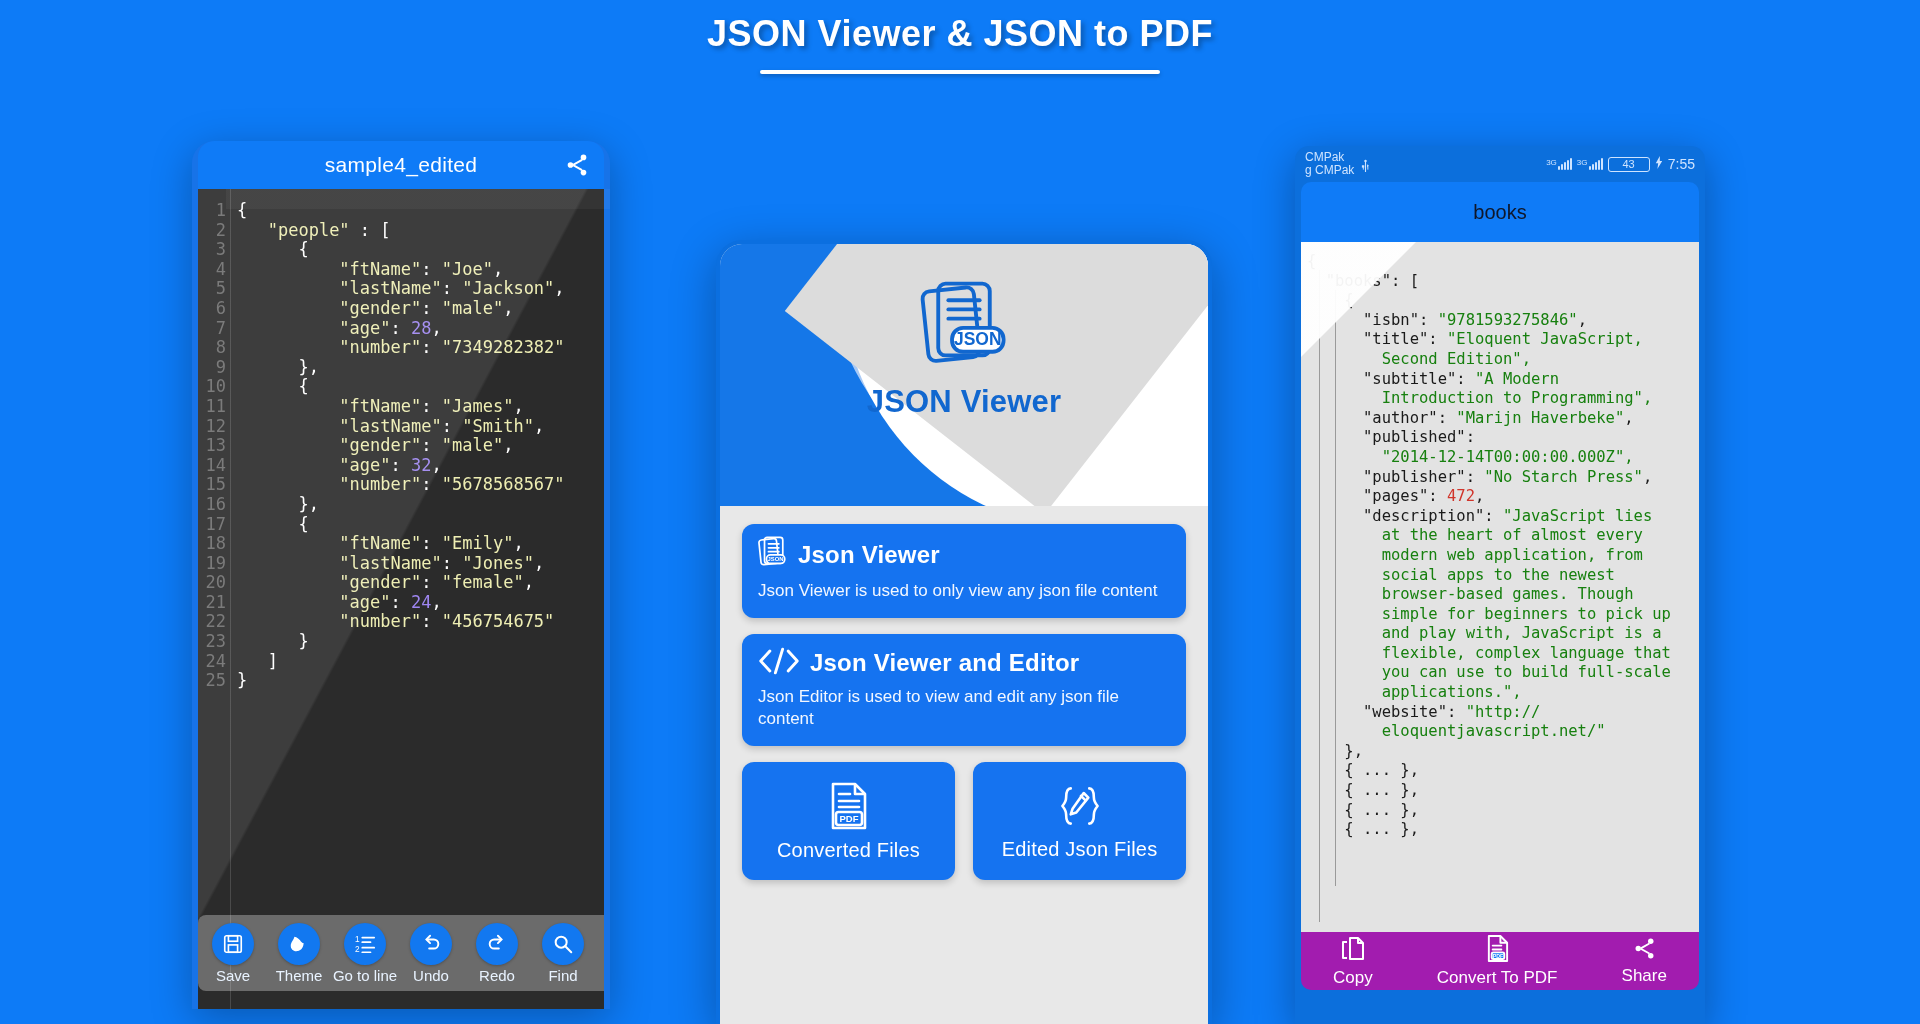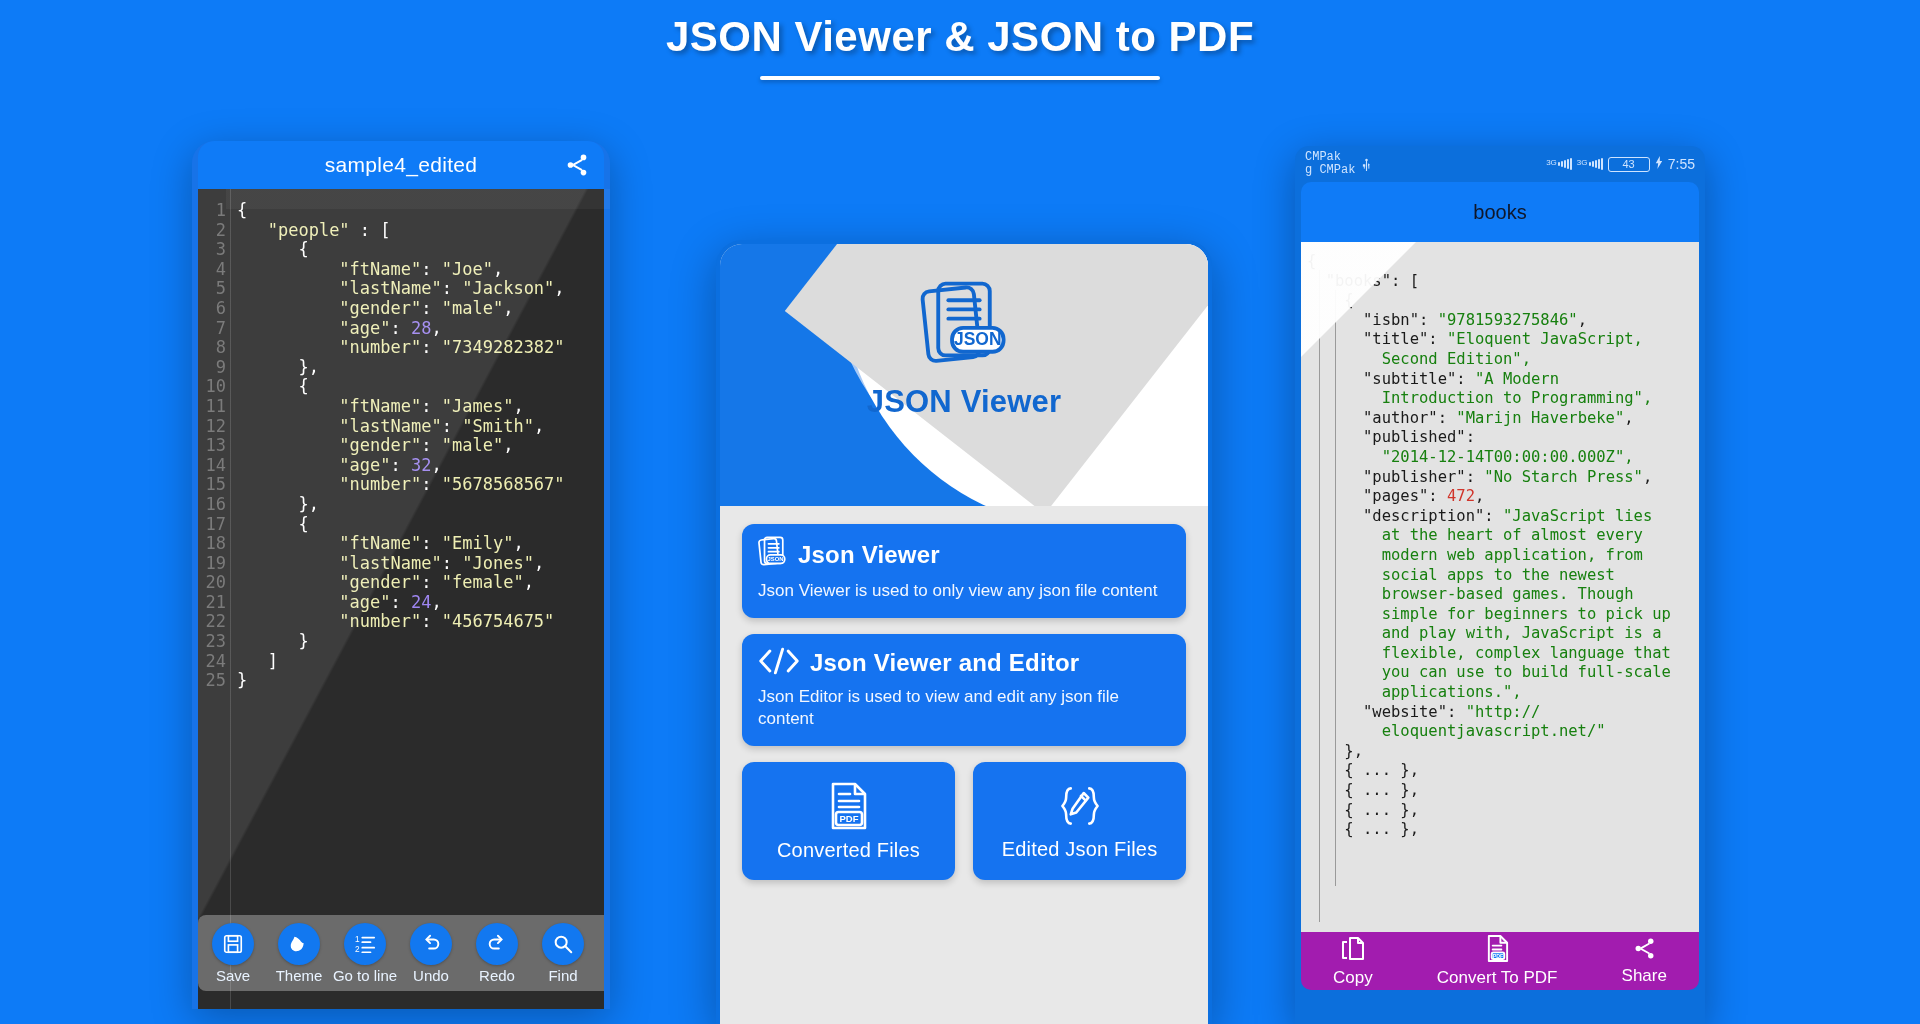--- a/index.html
+++ b/index.html
@@ -10,21 +10,21 @@
     font-family:"Liberation Sans", sans-serif;
     position:relative;
   }
   .stage{position:absolute;inset:0;}
 
   
   #banner{
     position:absolute;left:0;top:14px;width:1920px;text-align:center;
   }
   #banner-title{
-    font-size:42px;font-weight:bold;color:#ffffff;letter-spacing:.5px;
+    font-size:36px;font-weight:bold;color:#ffffff;letter-spacing:.5px;
     text-shadow:3px 3px 5px rgba(0,0,0,.30);
     font-family:"Liberation Sans", sans-serif;
     line-height:1.1;
   }
   #banner-rule{
     width:400px;height:4px;background:#ffffff;border-radius:2px;
     margin:16px auto 0 auto;box-shadow:0 2px 4px rgba(0,0,0,.25);
   }
 
   
@@ -163,24 +163,24 @@
     background:#0c6fdc;
     border-radius:14px 14px 0 0;
     box-shadow:0 10px 40px rgba(0,0,0,.30);
     overflow:hidden;box-sizing:border-box;
   }
   #right-statusbar{
     height:36px;position:relative;color:#cfe4ff;
     font-size:12px;padding:0 10px;
     display:flex;align-items:center;justify-content:space-between;
   }
-  #carrier-block{line-height:13px;display:flex;align-items:flex-end;gap:6px;font-family:Liberation Mono, monospace;}
+  #carrier-block{line-height:13px;display:flex;align-items:flex-end;gap:6px;}
   #carrier-names{display:flex;flex-direction:column;font-size:12px;}
   #status-right{display:flex;align-items:center;gap:5px;font-size:14px;}
-  .sig-group{display:flex;align-items:center;gap:1px;}
+  .sig-group{display:flex;align-items:flex-end;gap:1px;}
   .sig-label{font-size:8px;align-self:flex-start;}
   .bar{width:2px;background:#cfe4ff;border-radius:1px;}
   #batt{
     border:1px solid #cfe4ff;border-radius:3px;padding:0 14px;
     font-size:11px;line-height:13px;position:relative;
   }
   #right-appbar{
     height:60px;background:#0f7bf7;margin:0 6px;
     border-radius:10px 10px 0 0;
     display:flex;align-items:center;justify-content:center;

